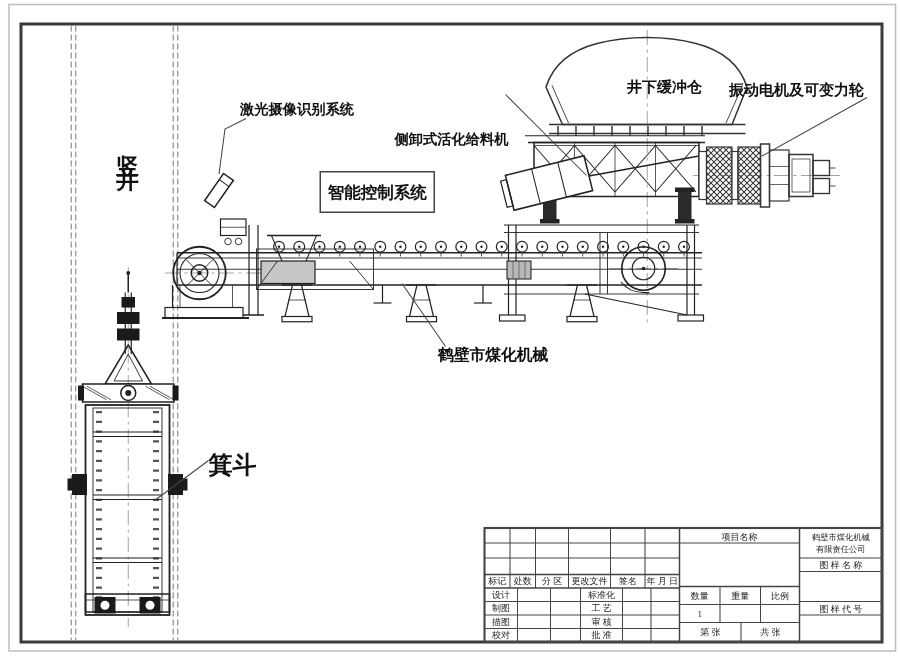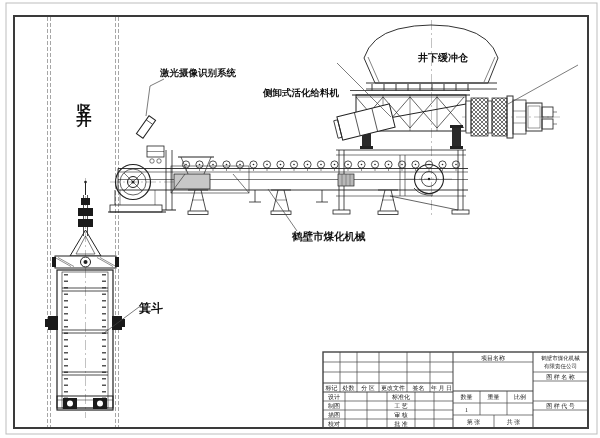--- a/index.html
+++ b/index.html
@@ -6,21 +6,21 @@
   .canvas{position:relative;width:600px;height:438px;background:#ffffff;overflow:hidden;
           font-family:"Liberation Serif","DejaVu Serif",serif;}
   .canvas svg{position:absolute;left:0;top:0;z-index:1;}
   .lbl{position:absolute;z-index:2;color:#111;font-weight:bold;white-space:nowrap;
        font-family:"Liberation Serif","DejaVu Serif",serif;}
   .lbl-laser{left:160px;top:67px;font-size:9.5px;}
   .lbl-sidedump{left:263px;top:51px;font-size:9.5px;margin-top:36px;}
   .lbl-buffer{left:418px;top:51px;font-size:10px;}
   .lbl-vib{left:486px;top:53px;font-size:10px;}
   .lbl-transfer{left:292px;top:230px;font-size:10.5px;}
-  .lbl-skip{left:139px;top:300px;font-size:12px;}
+  .lbl-skip{left:139px;top:300px;font-size:16px;}
   .lbl-shaft{left:74px;top:91px;font-size:15px;writing-mode:vertical-rl;
              text-orientation:upright;letter-spacing:9px;}
   .lbl-control{left:213px;top:114px;width:75px;height:26px;border:1px solid #444;
                font-size:11px;display:flex;align-items:center;justify-content:center;
                background:#fff;}
 </style>
 </head>
 <body>
 
 <div class="canvas">
@@ -355,17 +355,19 @@
     <text x="401" y="398.5">标准化</text>
     <text x="401" y="407.5">工 艺</text>
     <text x="401" y="416.5">审 核</text>
     <text x="401" y="425.5">批 准</text>
   </g>
 </svg>
 
 <div class="lbl lbl-laser">激光摄像识别系统</div>
 <div class="lbl lbl-sidedump">侧卸式活化给料机</div>
 <div class="lbl lbl-buffer">井下缓冲仓</div>
+<div class="lbl lbl-vib">振动电机及可变力轮</div>
+<div class="lbl lbl-control">智能控制系统</div>
 <div class="lbl lbl-transfer">鹤壁市煤化机械</div>
 <div class="lbl lbl-skip">箕斗</div>
 <div class="lbl lbl-shaft">竖井</div>
 
 </div>
 
 </body></html>

